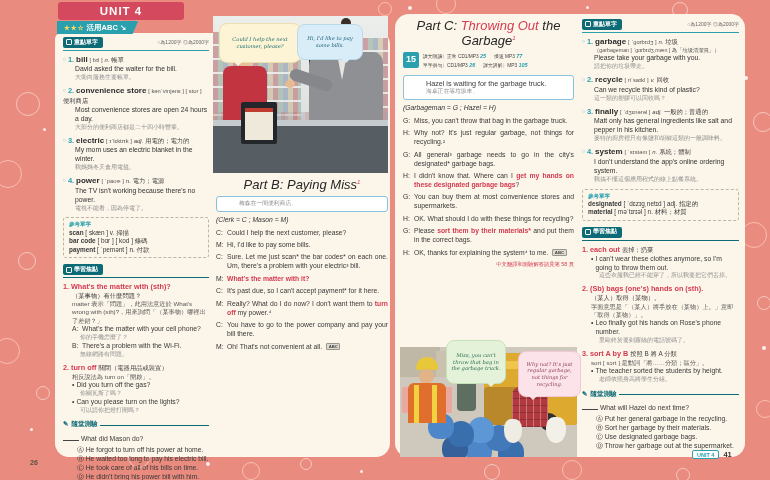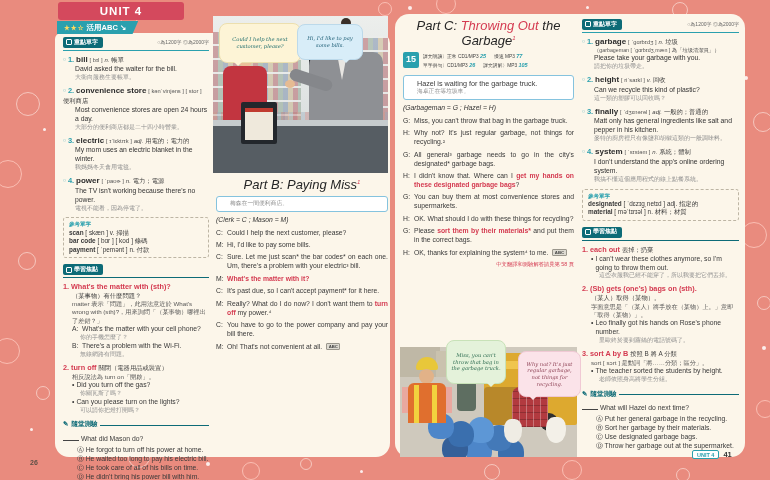--- a/index.html
+++ b/index.html
@@ -78,21 +78,21 @@
 #bub4:after{bottom:-8px;left:10px;border-top-color:#fbe3e9;}
 .phead{text-align:center;font-style:italic;font-size:13px;color:#262626;margin:2px 0 3px;line-height:1.15;}
 .phead sup{font-size:6px;color:var(--red);}
 .hred{color:var(--red);}
 .trow{display:flex;gap:4px;margin:2px 0 4px;align-items:flex-start;}
 .tbadge{flex:none;width:16px;height:16px;background:var(--teal);color:#fff;font-weight:bold;font-size:9px;
   display:flex;align-items:center;justify-content:center;border-radius:2px;}
 .tinfo{flex:1;font-size:4.8px;color:#444;line-height:1.7;}
 .tn{color:var(--teal);font-style:italic;font-weight:bold;font-size:5.5px;}
 .gap{display:inline-block;width:8px;}
-.ibox{background:#fff;border:1px solid #85c3de;border-radius:3px;padding:3px 13px;margin-bottom:4px;}
+.ibox{background:#fff;border:1px solid #85c3de;border-radius:3px;padding:3px 22px;margin-bottom:4px;}
 .ien{font-size:7.2px;}
 .izh{font-size:5.8px;color:var(--gry);}
 .speakers{font-style:italic;font-size:6.8px;margin:3px 0 4px;color:#333;}
 .dlg{display:flex;margin-bottom:3.5px;}
 .dlg .sp{flex:none;width:11px;color:#333;}
 .dlg .tx{flex:1;text-align:justify;}
 .rr{color:var(--red);font-weight:bold;}
 .abc{display:inline-block;font-size:4.3px;font-weight:bold;color:#444;background:#dedbd2;
   border:0.5px solid #9a968c;border-radius:1px;padding:0 1.5px;vertical-align:1px;margin-left:2px;}
 .note-red{color:var(--red);font-size:5.3px;text-align:right;margin-top:1px;}
@@ -383,21 +383,21 @@
         </span>
       <span class="legend">○為1200字 ◎為2000字</span>
     </div>
     <div class="ventry">
       <div><span class="mk">○</span> <span class="vnum">1.</span> <b class="vw">garbage</b> <span class="ph">[ ˈɡɑrbɪdʒ ]</span> <span class="pos">n.</span> <span class="vzh">垃圾</span></div>
       <div class="vnote">（garbageman [ ˈɡɑrbɪdʒˌmæn ] 為「垃圾清潔員」）</div>
       <div class="vex">Please take your garbage with you.</div>
       <div class="vexzh">請把你的垃圾帶走。</div>
     </div>
     <div class="ventry">
-      <div><span class="mk">○</span> <span class="vnum">2.</span> <b class="vw">height</b> <span class="ph">[ riˈsaɪkl ]</span> <span class="pos">v.</span> <span class="vzh">回收</span></div>
+      <div><span class="mk">○</span> <span class="vnum">2.</span> <b class="vw">recycle</b> <span class="ph">[ riˈsaɪkl ]</span> <span class="pos">v.</span> <span class="vzh">回收</span></div>
       <div class="vex">Can we recycle this kind of plastic?</div>
       <div class="vexzh">這一類的塑膠可以回收嗎？</div>
     </div>
     <div class="ventry">
       <div><span class="mk">○</span> <span class="vnum">3.</span> <b class="vw">finally</b> <span class="ph">[ ˈdʒɛnərəl ]</span> <span class="pos">adj.</span> <span class="vzh">一般的；普通的</span></div>
       <div class="vex">Matt only has general ingredients like salt and pepper in his kitchen.</div>
       <div class="vexzh">麥特的廚房裡只有像鹽和胡椒這類的一般調味料。</div>
     </div>
     <div class="ventry">
       <div><span class="mk">○</span> <span class="vnum">4.</span> <b class="vw">system</b> <span class="ph">[ ˈsɪstəm ]</span> <span class="pos">n.</span> <span class="vzh">系統；體制</span></div>
@@ -417,21 +417,21 @@
     </div>
     <div class="fitem">
       <div><span class="fnum">1.</span> <span class="ftitle-red">each out</span> <span class="ftzh">丟掉；扔棄</span></div>
       <div class="fb">
           <span>•</span>
           <span>I can't wear these clothes anymore, so I'm going to throw them out.</span>
         </div>
       <div class="fbzh">這些衣服我已經不能穿了，所以我要把它們丟掉。</div>
     </div>
     <div class="fitem">
-      <div><span class="fnum">2.</span> <span class="ftitle-red">(Sb) gets (one's) bags on (sth).</span></div>
+      <div><span class="fnum">2.</span> <span class="ftitle-red">(Sb) bags (one's) hands on (sth).</span></div>
       <div class="fzh-block">（某人）取得（某物）。</div>
       <div class="fnote">字面意思是「（某人）將手放在（某物）上。」意即「取得（某物）」。</div>
       <div class="fb">
           <span>•</span>
           <span>Leo finally got his hands on Rose's phone number.</span>
         </div>
       <div class="fbzh">里歐終於要到蘿絲的電話號碼了。</div>
     </div>
     <div class="fitem">
       <div><span class="fnum">3.</span> <span class="ftitle-red">sort A by B</span> <span class="ftzh">按照 B 將 A 分類</span></div>

